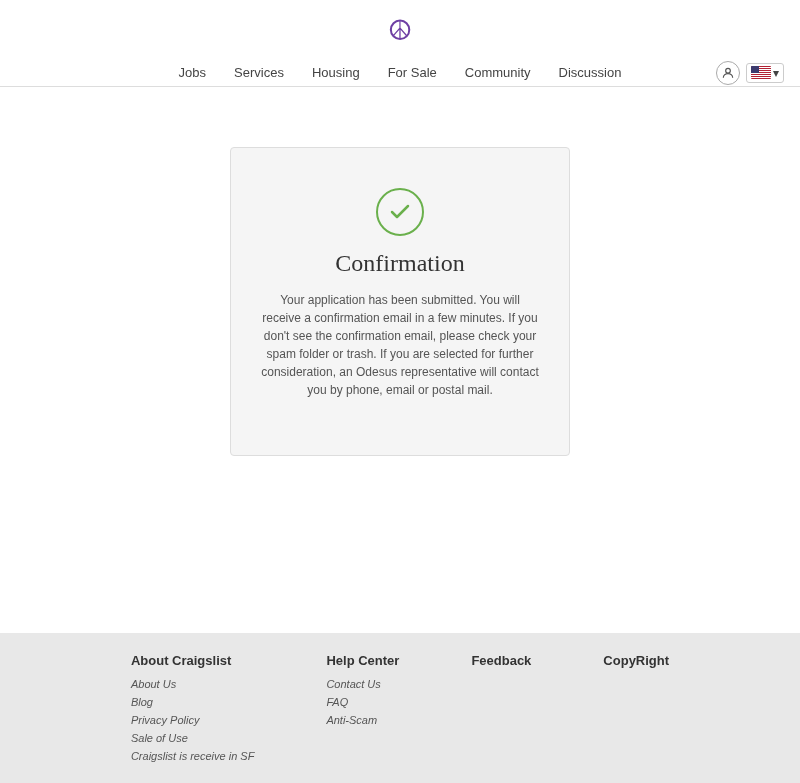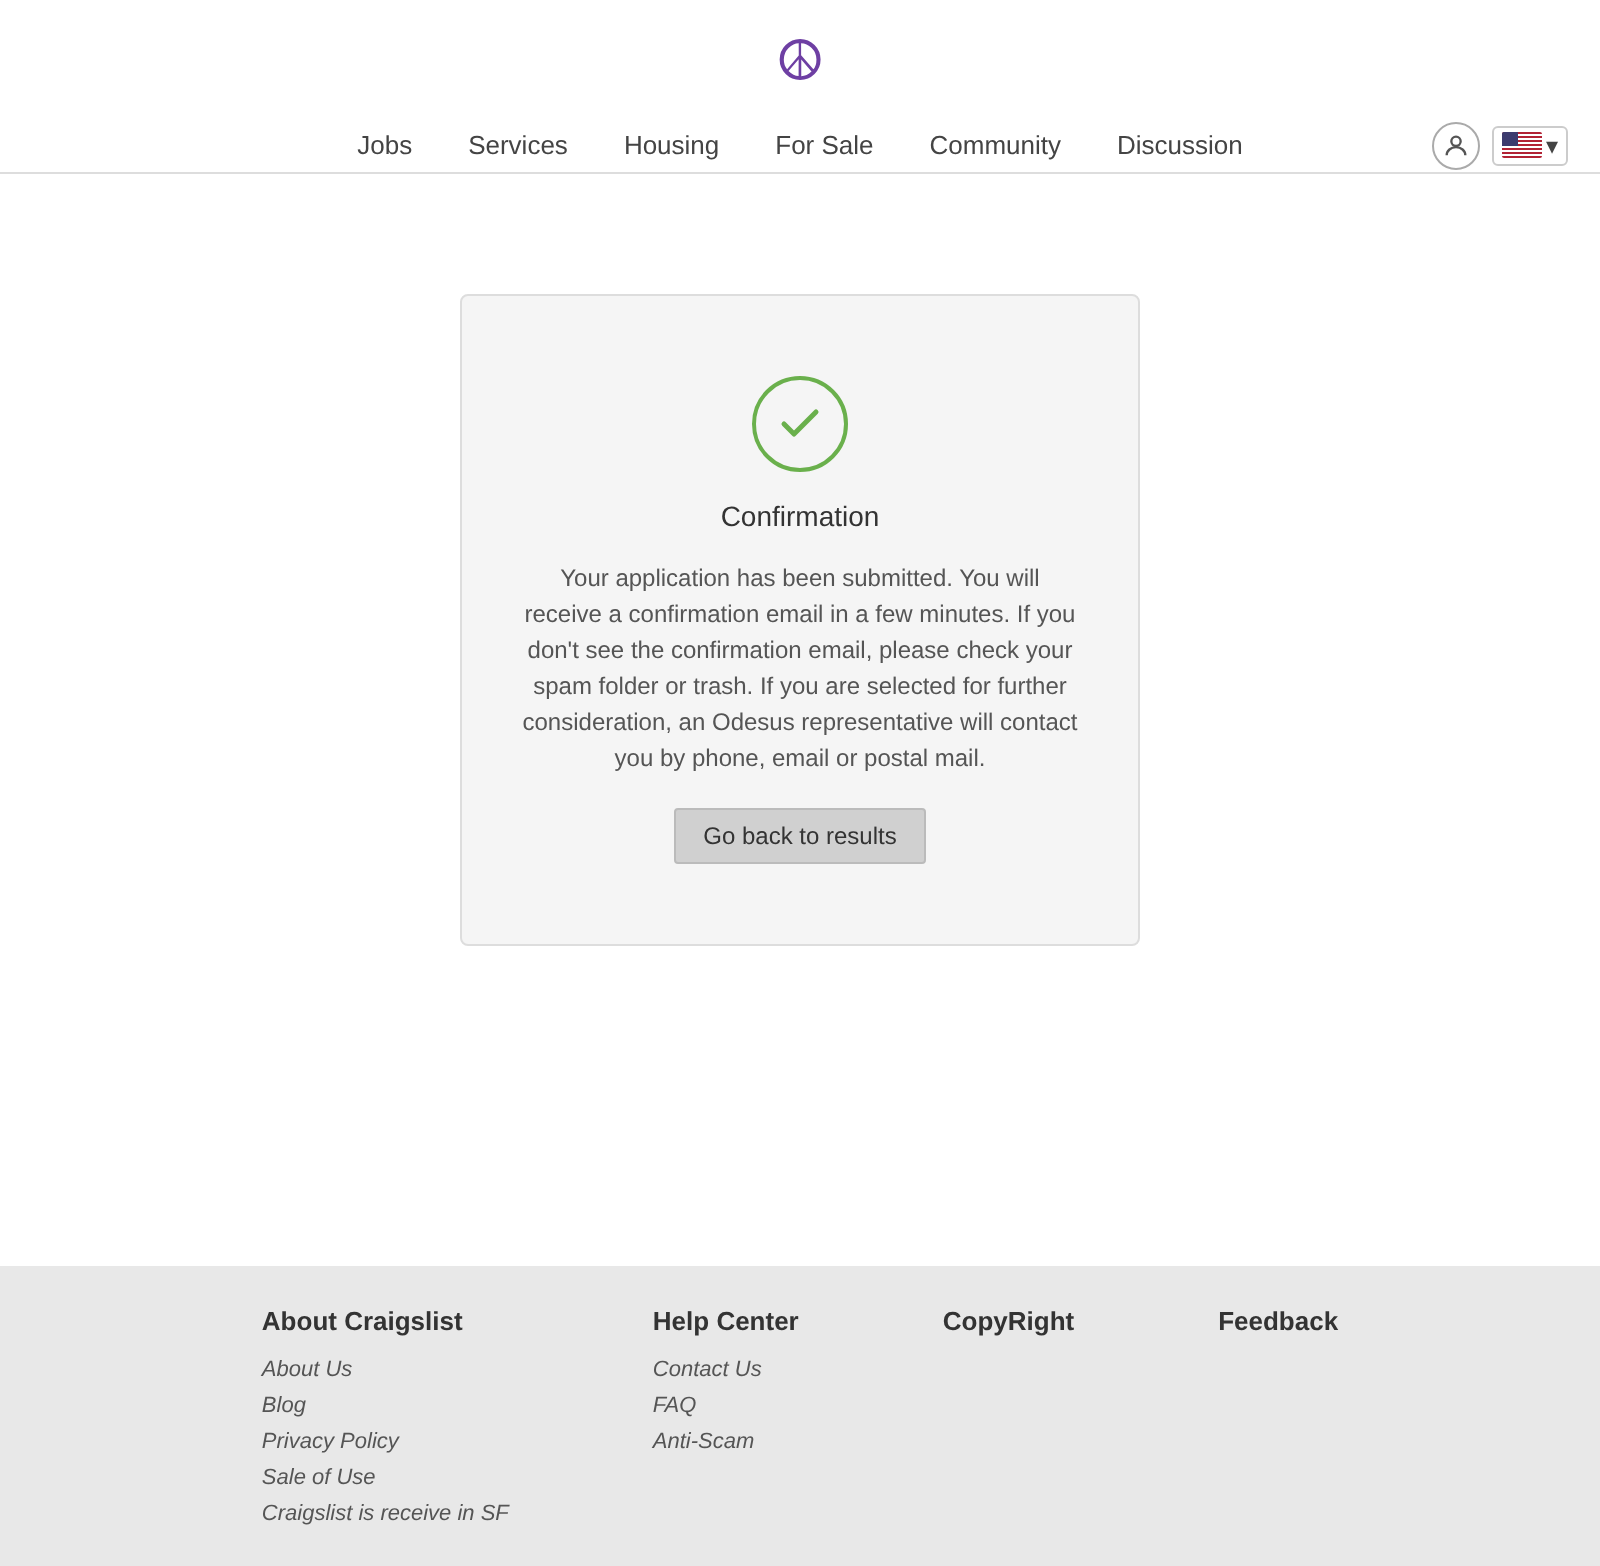--- a/index.html
+++ b/index.html
@@ -166,24 +166,25 @@
       justify-content: center;
       margin-bottom: 14px;
     }
 
     .check-icon svg {
       width: 24px;
       height: 24px;
     }
 
     .confirmation-title {
-      font-size: 14px;
+      font-size: 24px;
       font-weight: normal;
       color: #333;
       margin-bottom: 14px;
+      font-family: Liberation Serif, serif;
     }
 
     .confirmation-body {
       font-size: 12px;
       color: #555;
       line-height: 1.5;
       margin-bottom: 16px;
     }
 
     .go-back-btn {
@@ -276,21 +277,20 @@
 
   <main class="main-content">
     <div class="confirmation-card">
       <div class="check-icon">
         <svg viewBox="0 0 24 24" fill="none" stroke="#6ab04c" stroke-width="2.5" stroke-linecap="round" stroke-linejoin="round">
           <polyline points="20 6 9 17 4 12"></polyline>
         </svg>
       </div>
       <h2 class="confirmation-title">Confirmation</h2>
       <p class="confirmation-body">Your application has been submitted. You will receive a confirmation email in a few minutes. If you don't see the confirmation email, please check your spam folder or trash. If you are selected for further consideration, an Odesus representative will contact you by phone, email or postal mail.</p>
-      <button class="go-back-btn">Go back to results</button>
     </div>
   </main>
 
   <div class="spacer"></div>
 
   <footer class="footer">
     <div class="footer-columns">
 
       <div class="footer-col">
         <h4>About Craigslist</h4>
@@ -306,24 +306,24 @@
       <div class="footer-col">
         <h4>Help Center</h4>
         <ul>
           <li><a>Contact Us</a></li>
           <li><a>FAQ</a></li>
           <li><a>Anti-Scam</a></li>
         </ul>
       </div>
 
       <div class="footer-col">
+        <h4>Feedback</h4>
+      </div>
+
+      <div class="footer-col">
         <h4>CopyRight</h4>
-      </div>
-
-      <div class="footer-col">
-        <h4>Feedback</h4>
       </div>
 
 
     </div>
   </footer>
 
 </div>
 
 </body></html>

